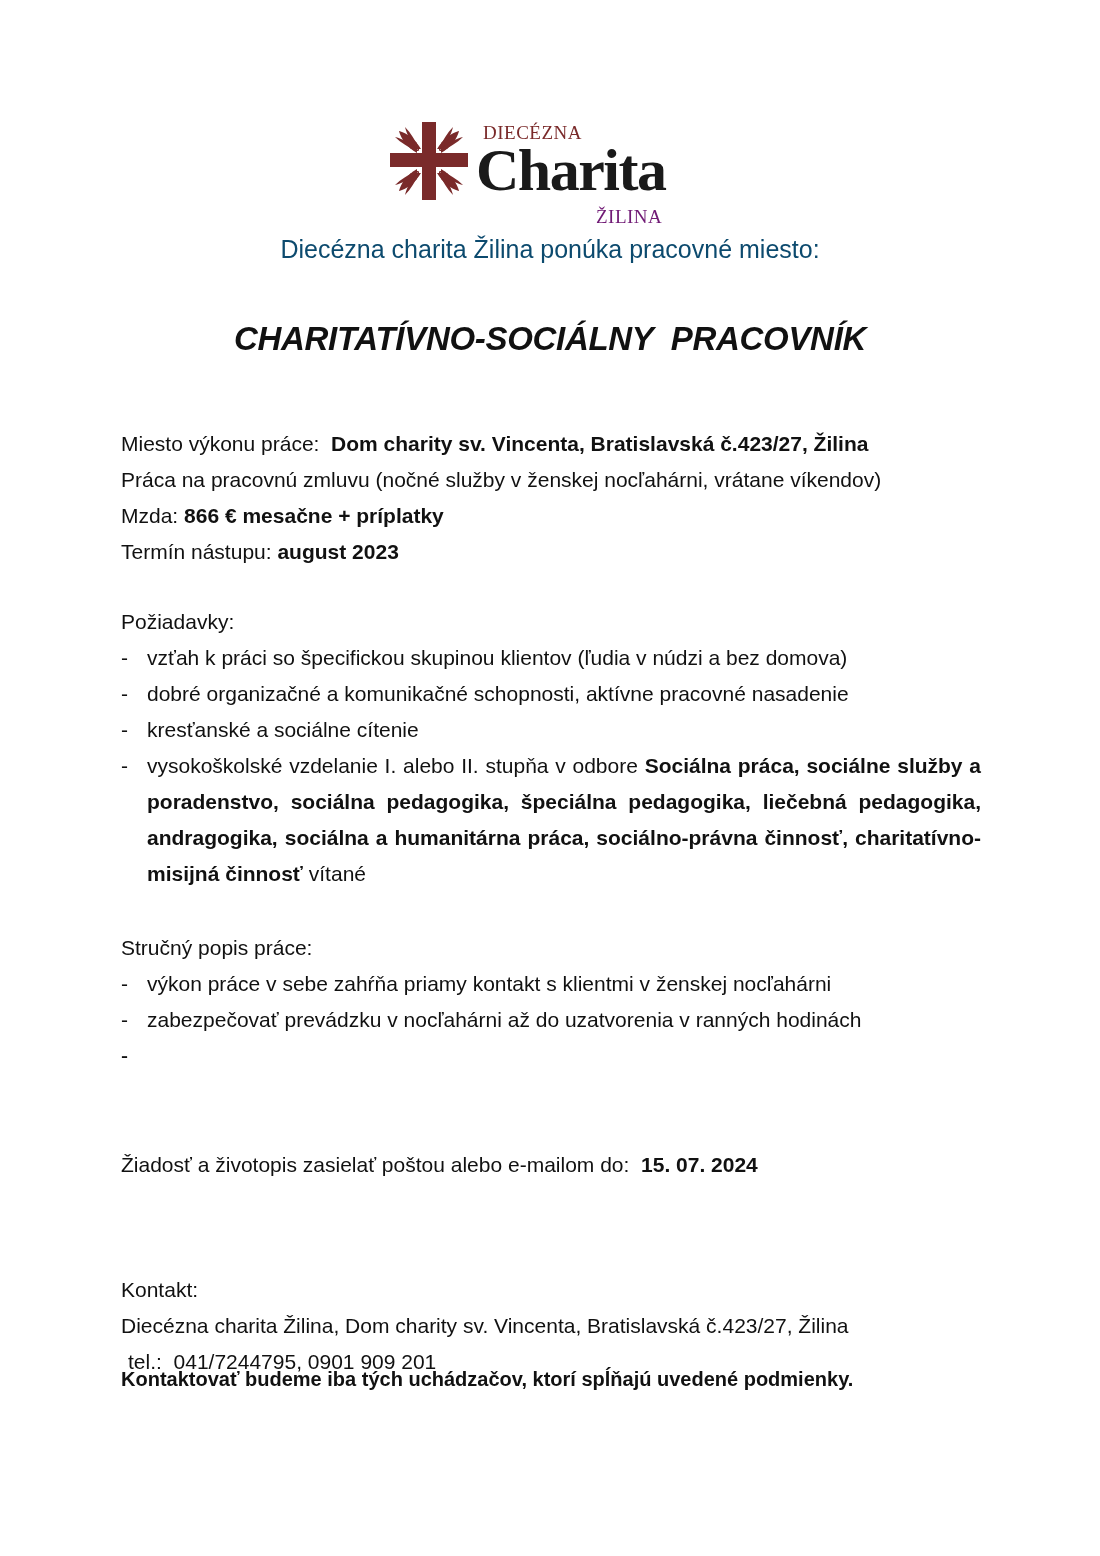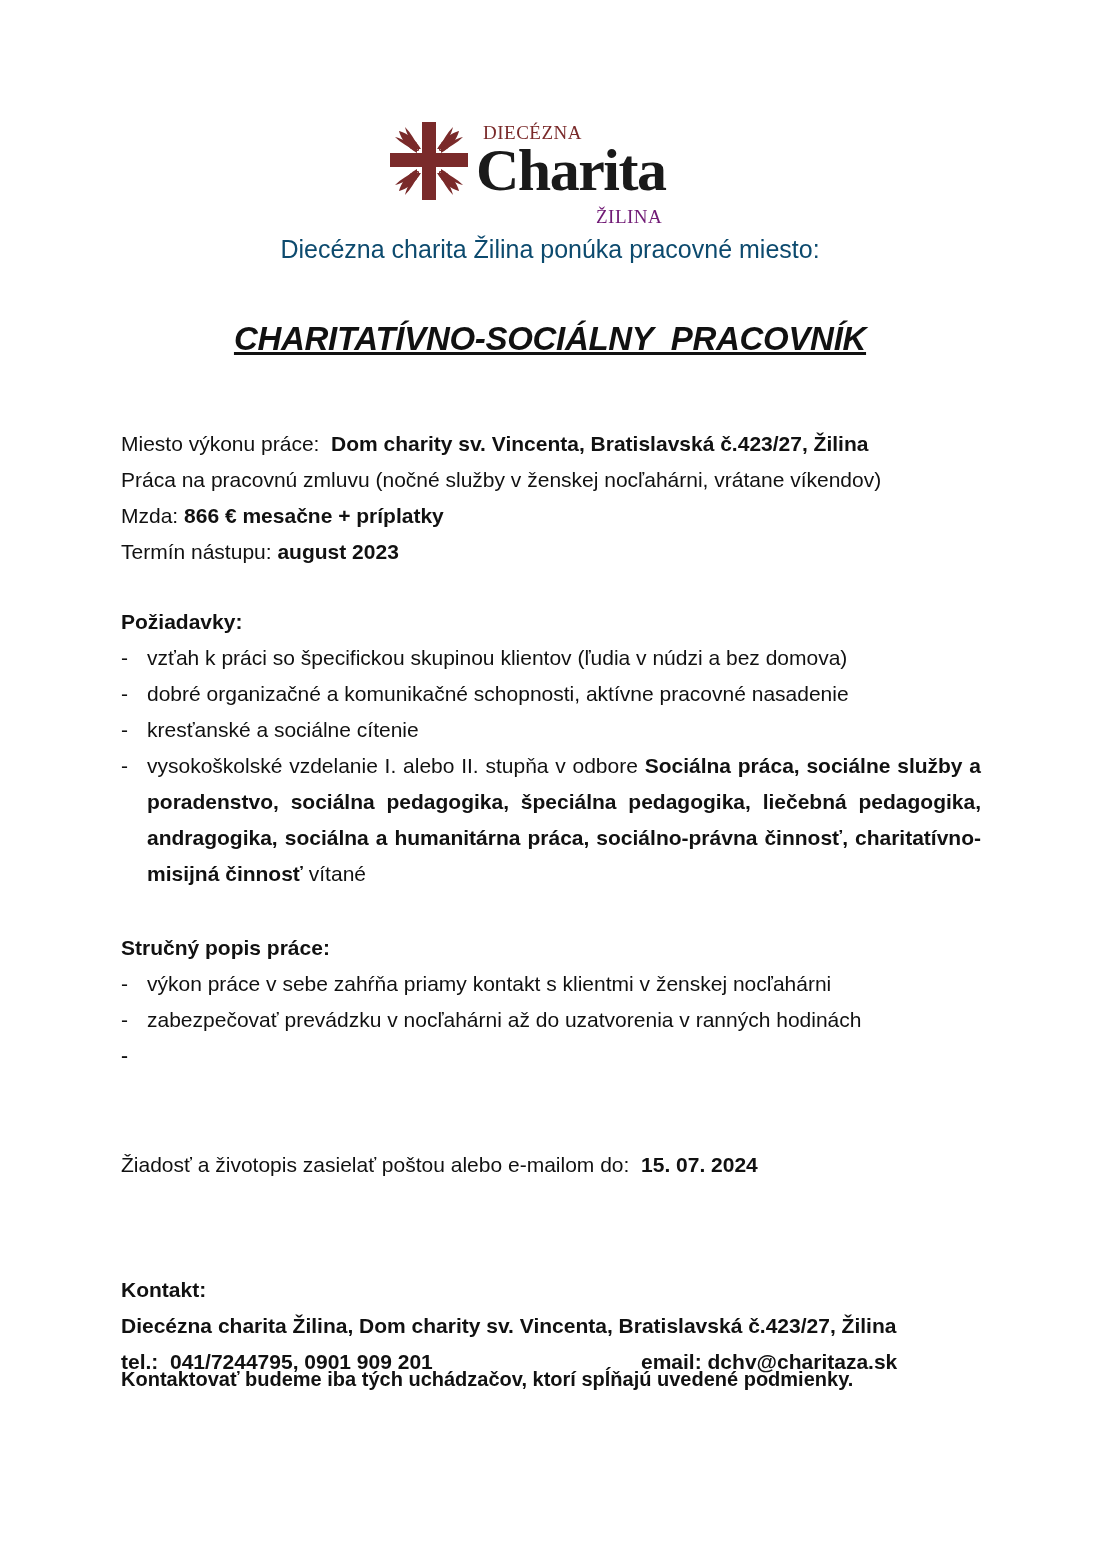--- a/index.html
+++ b/index.html
@@ -19,29 +19,29 @@
 
   .offer-line { position: absolute; left: 0; width: 1100px; top: 235px; text-align: center;
                 font-size: 25px; color: #0c4a6e; }
   .job-title { position: absolute; left: 0; width: 1100px; top: 320px; text-align: center;
                font-size: 33px; font-weight: bold; font-style: italic; color: #111; letter-spacing: -0.3px; }
 
   .body-text { position: absolute; left: 121px; width: 860px; font-size: 21px; line-height: 36px; color: #111; }
   .body-text b { font-weight: bold; }
 
   .line { white-space: nowrap; }
-  .heading { font-weight: bold; }
+  .heading { font-weight: normal; }
 
   .bullet { position: relative; padding-left: 26px; }
   .bullet .dash { position: absolute; left: 0; top: 0; }
   .justify { text-align: justify; }
 
   .notice { position: absolute; left: 121px; width: 858px; top: 1362px; font-size: 20px; font-weight: bold;
             line-height: 34px; text-align: justify; color: #111; }
-  .contact-row { display: flex; }
+  .contact-row { display: flex; margin-left: 7px; }
   .contact-tel { width: 520px; }
 </style>
 </head>
 <body>
 
 <div class="page">
 
   <div class="logo">
     <svg class="logo-cross" viewBox="0 0 82 82">
       <g fill="#7a2a2a">
@@ -61,21 +61,21 @@
         <rect x="34" y="2" width="14" height="78"></rect>
         <rect x="2" y="33" width="78" height="14"></rect>
       </g>
     </svg>
     <div class="logo-diecezna">DIECÉZNA</div>
     <div class="logo-charita">Charita</div>
     <div class="logo-zilina">ŽILINA</div>
   </div>
 
   <div class="offer-line">Diecézna charita Žilina ponúka pracovné miesto:</div>
-  <div class="job-title"><span style="white-space: pre; text-decoration: underline;">CHARITATÍVNO-SOCIÁLNY  PRACOVNÍK</span></div>
+  <div class="job-title"><span style="white-space: pre;">CHARITATÍVNO-SOCIÁLNY  PRACOVNÍK</span></div>
 
   <div class="body-text" style="top: 426px;">
     <div class="line">
       <span>Miesto výkonu práce:</span>&nbsp;&nbsp;<b>Dom charity sv. Vincenta, Bratislavská č.423/27, Žilina</b>
     </div>
     <div class="line">Práca na pracovnú zmluvu (nočné služby v ženskej nocľahárni, vrátane víkendov)</div>
     <div class="line">
       <span>Mzda:</span> <b>866 € mesačne + príplatky</b>
     </div>
     <div class="line">
@@ -119,19 +119,18 @@
     <div class="line">
       <span>Žiadosť a životopis zasielať poštou alebo e-mailom do:</span>&nbsp;&nbsp;<b>15. 07. 2024</b>
     </div>
   </div>
 
   <div class="body-text" style="top: 1272px;">
     <div class="line heading">Kontakt:</div>
     <div class="line heading">Diecézna charita Žilina, Dom charity sv. Vincenta, Bratislavská č.423/27, Žilina</div>
     <div class="line heading contact-row">
       <span class="contact-tel"><span>tel.:</span>&nbsp;&nbsp;<span>041/7244795, 0901 909 201</span></span>
-      <span><span>email:</span> <span>dchv@charitaza.sk</span></span>
     </div>
   </div>
 
   <div class="notice">Kontaktovať budeme iba tých uchádzačov, ktorí spĺňajú uvedené podmienky.</div>
 
 </div>
 
 </body></html>

